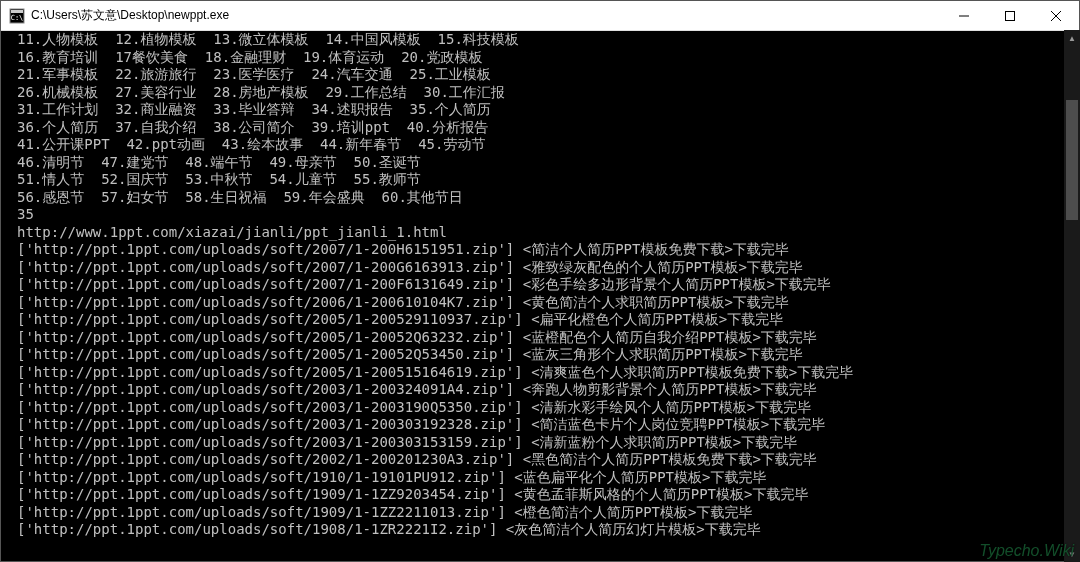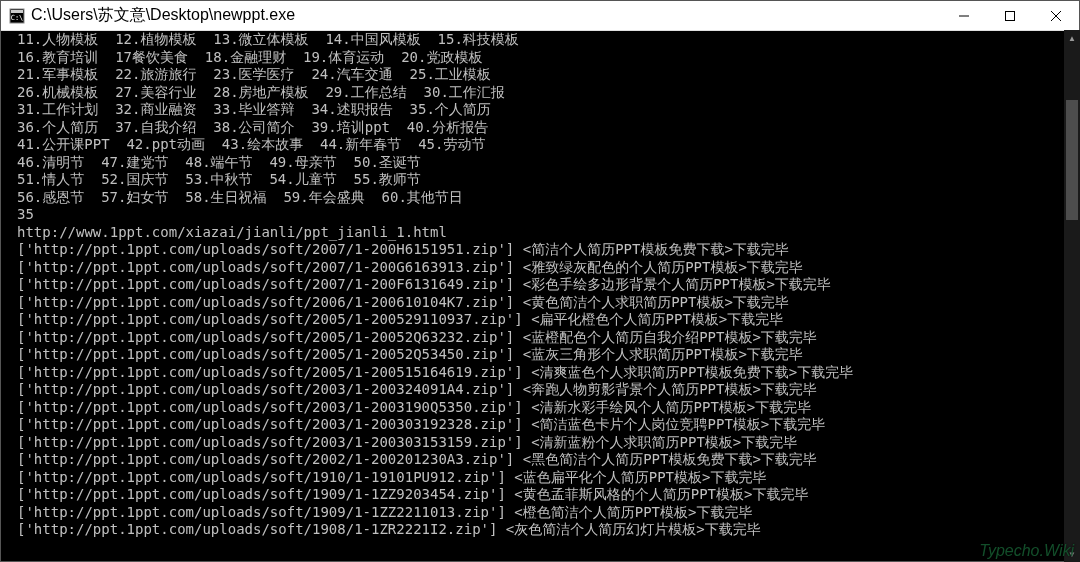--- a/index.html
+++ b/index.html
@@ -28,21 +28,21 @@
     }
     .app-icon {
       width: 16px;
       height: 16px;
       margin: 0 6px 0 8px;
       display: flex;
       align-items: center;
       justify-content: center;
     }
     .title-text {
-      font-size: 16px;
+      font-size: 12px;
       color: #000;
       flex: 1;
     }
     .win-controls {
       display: flex;
       height: 100%;
     }
     .win-btn {
       width: 46px;
       height: 100%;

